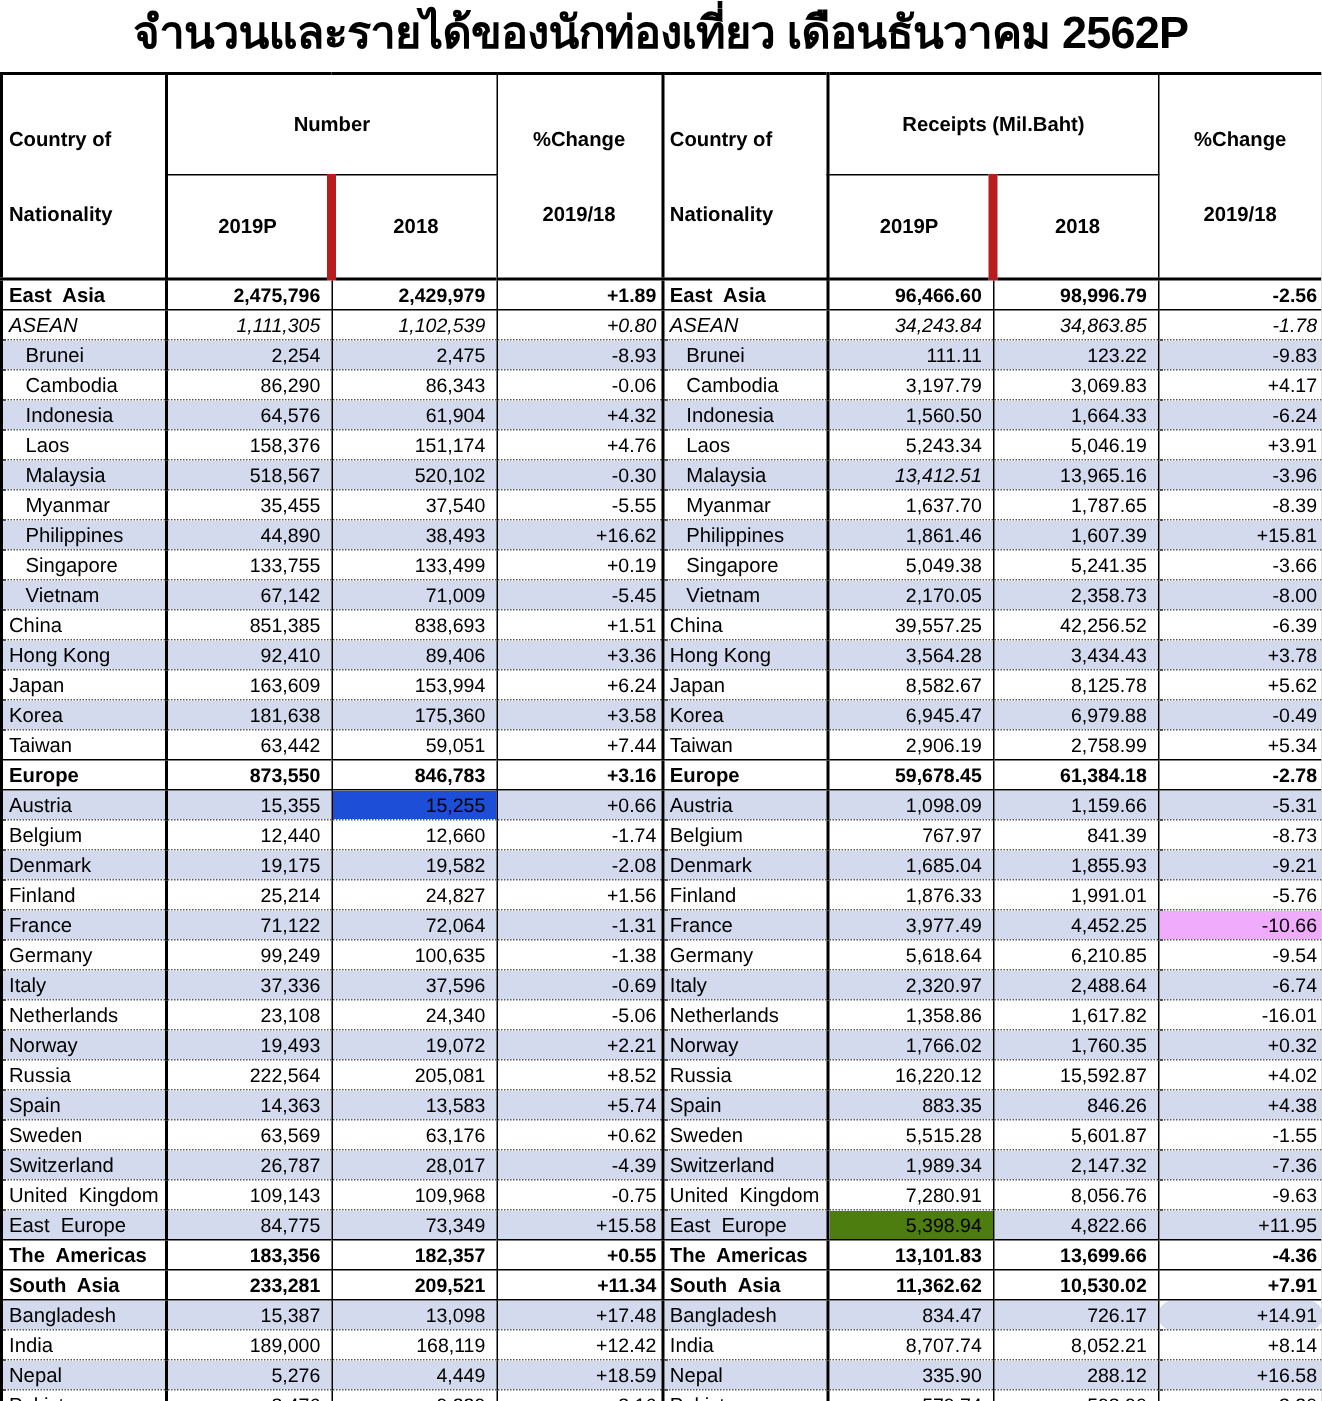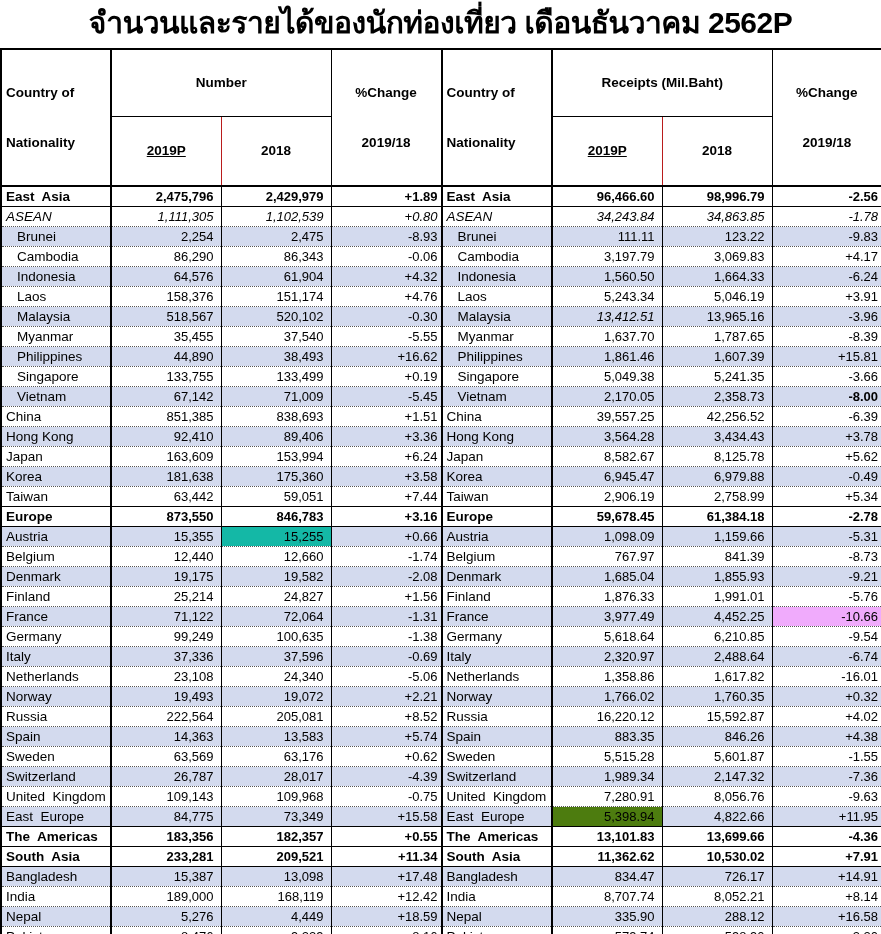--- a/index.html
+++ b/index.html
@@ -15,21 +15,21 @@
   th,td{padding:0;font-size:13px;overflow:hidden;white-space:pre;}
   thead th{font-weight:bold;height:22px;font-size:13.5px;}
   th.th-country{text-align:left;padding-left:4px;border-right:2px solid #000;border-bottom:2px solid #000;vertical-align:top;}
   th.th-country .l1{height:23px;line-height:25px;}
   th.th-country .l2{height:22px;line-height:20px;}
   th.th-group{text-align:center;border-bottom:1px solid #000;border-right:1px solid #000;}
   th.th-change{text-align:center;border-bottom:2px solid #000;vertical-align:top;}
   th.th-change .l1{height:23px;line-height:25px;}
   th.th-change .l2{height:22px;line-height:20px;}
   th.th-sub{text-align:center;border-bottom:2px solid #000;height:23px;}
-  th.sub1{border-right:1px solid #b91c1c;text-decoration:underline;}
+  th.sub1{border-right:6px solid #b91c1c;}
   th.sub2{border-right:1px solid #000;}
   tbody td{height:19px;line-height:19px;}
   td.c-country{text-align:left;padding-left:4px;border-right:2px solid #000;font-size:13.5px;}
   tr.indent td.c-country{padding-left:15px;}
   td.num{text-align:right;padding-right:7px;border-right:1px solid #000;}
   td.chg{text-align:right;padding-right:3px;}
   tr.detail td{border-bottom:1px dotted #555;}
   tr.section td{border-top:1px solid #000;border-bottom:1px solid #000;font-weight:bold;}
   tr.italic td{font-style:italic;}
 </style>
@@ -163,21 +163,21 @@
           </tr>
           <tr class="section">
             <td class="c-country">Europe</td>
             <td class="num n1">873,550</td>
             <td class="num n2">846,783</td>
             <td class="chg">+3.16</td>
           </tr>
           <tr class="detail">
             <td class="c-country" style="background: rgb(211, 218, 238);">Austria</td>
             <td class="num n1" style="background: rgb(211, 218, 238);">15,355</td>
-            <td class="num n2" style="background: #14b8a6;">15,255</td>
+            <td class="num n2" style="background: #1d4ed8;">15,255</td>
             <td class="chg" style="background: rgb(211, 218, 238);">+0.66</td>
           </tr>
           <tr class="detail">
             <td class="c-country">Belgium</td>
             <td class="num n1">12,440</td>
             <td class="num n2">12,660</td>
             <td class="chg">-1.74</td>
           </tr>
           <tr class="detail">
             <td class="c-country" style="background: rgb(211, 218, 238);">Denmark</td>
@@ -378,21 +378,21 @@
           <tr class="detail indent">
             <td class="c-country">Singapore</td>
             <td class="num n1">5,049.38</td>
             <td class="num n2">5,241.35</td>
             <td class="chg">-3.66</td>
           </tr>
           <tr class="detail indent">
             <td class="c-country" style="background: rgb(211, 218, 238);">Vietnam</td>
             <td class="num n1" style="background: rgb(211, 218, 238);">2,170.05</td>
             <td class="num n2" style="background: rgb(211, 218, 238);">2,358.73</td>
-            <td class="chg" style="background: rgb(211, 218, 238); font-weight: bold;">-8.00</td>
+            <td class="chg" style="background: rgb(211, 218, 238);">-8.00</td>
           </tr>
           <tr class="detail">
             <td class="c-country">China</td>
             <td class="num n1">39,557.25</td>
             <td class="num n2">42,256.52</td>
             <td class="chg">-6.39</td>
           </tr>
           <tr class="detail">
             <td class="c-country" style="background: rgb(211, 218, 238);">Hong Kong</td>
             <td class="num n1" style="background: rgb(211, 218, 238);">3,564.28</td>
@@ -522,21 +522,21 @@
           <tr class="section">
             <td class="c-country">South  Asia</td>
             <td class="num n1">11,362.62</td>
             <td class="num n2">10,530.02</td>
             <td class="chg">+7.91</td>
           </tr>
           <tr class="detail">
             <td class="c-country" style="background: rgb(211, 218, 238);">Bangladesh</td>
             <td class="num n1" style="background: rgb(211, 218, 238);">834.47</td>
             <td class="num n2" style="background: rgb(211, 218, 238);">726.17</td>
-            <td class="chg" style="background: rgb(211, 218, 238);">+14.91</td>
+            <td class="chg" style="background: rgb(211, 218, 238); border-radius: 10px;">+14.91</td>
           </tr>
           <tr class="detail">
             <td class="c-country">India</td>
             <td class="num n1">8,707.74</td>
             <td class="num n2">8,052.21</td>
             <td class="chg">+8.14</td>
           </tr>
           <tr class="detail">
             <td class="c-country" style="background: rgb(211, 218, 238);">Nepal</td>
             <td class="num n1" style="background: rgb(211, 218, 238);">335.90</td>

